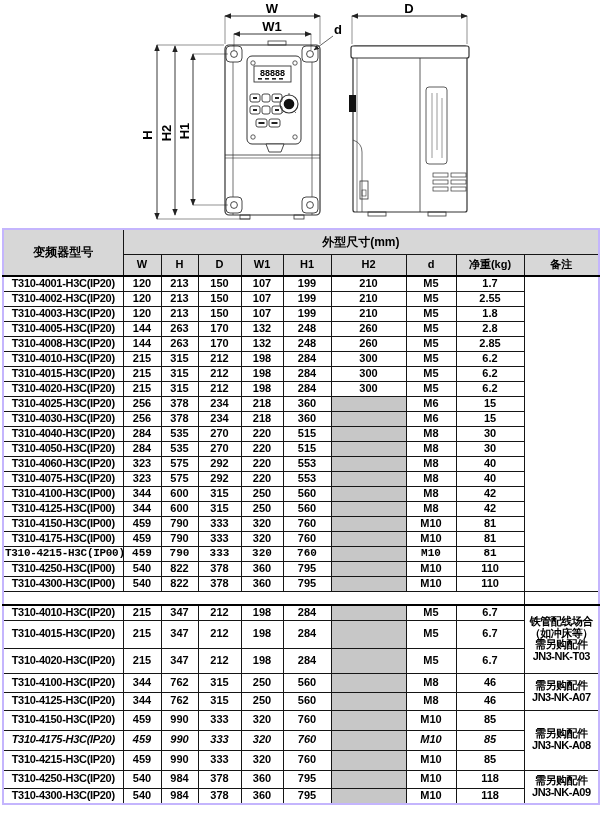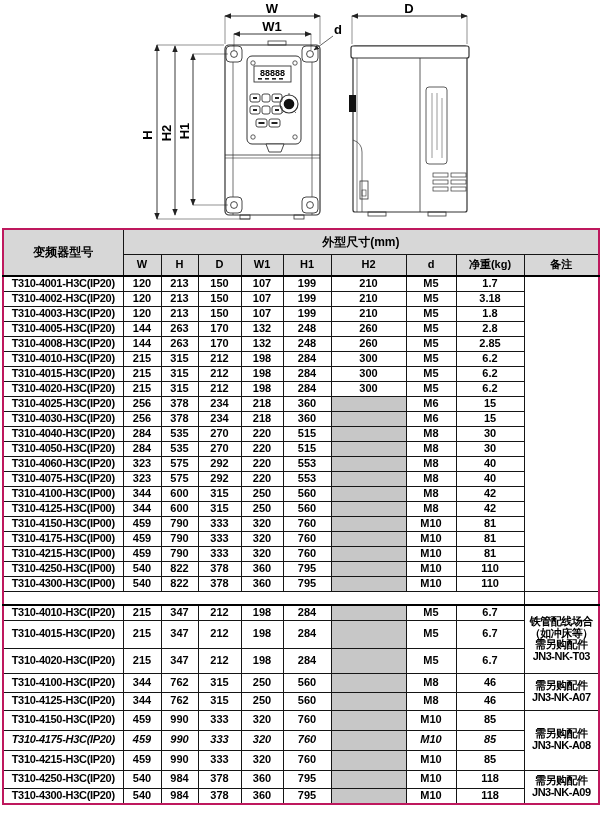--- a/index.html
+++ b/index.html
@@ -1,20 +1,20 @@
 <!DOCTYPE html>
 <html><head>
 <meta charset="utf-8">
 <style>
   html,body{margin:0;padding:0;background:#fff;}
   .page{position:relative;width:600px;height:840px;background:#fff;overflow:hidden;
         font-family:"Liberation Sans",sans-serif;color:#000;}
   .drawing{position:absolute;left:0;top:0;width:600px;height:228px;}
   .tblwrap{position:absolute;left:2px;top:228px;width:596px;}
-  table.tbl{border-collapse:collapse;table-layout:fixed;width:596px;border:2px solid #be185d;}
+  table.tbl{border-collapse:collapse;table-layout:fixed;width:596px;border:2px solid #c4b5fd;}
   table.tbl td,table.tbl th{border:1px solid #151515;padding:0 1px;text-align:center;
         vertical-align:middle;font-weight:bold;font-size:11px;line-height:1.05;
         overflow:hidden;white-space:nowrap;}
   thead th{background:#d7d7d7;}
   thead tr.h1 th{font-size:12px;height:24px;}
   thead tr.h2 th{font-size:11px;height:20px;}
   thead{border-bottom:2px solid #000;}
   th.modelhead{border-right:2px solid #000;}
   td.model{font-size:10.5px;letter-spacing:-0.3px;border-right:2px solid #000;}
   td.gray{background:#c7c7c7;}
@@ -208,21 +208,21 @@
           </tr>
           <tr style="height: 15px;">
             <td class="model">T310-4002-H3C(IP20)</td>
             <td>120</td>
             <td>213</td>
             <td>150</td>
             <td>107</td>
             <td>199</td>
             <td>210</td>
             <td>M5</td>
-            <td>3.18</td>
+            <td>2.55</td>
           </tr>
           <tr style="height: 15px;">
             <td class="model">T310-4003-H3C(IP20)</td>
             <td>120</td>
             <td>213</td>
             <td>150</td>
             <td>107</td>
             <td>199</td>
             <td>210</td>
             <td>M5</td>
@@ -386,21 +386,21 @@
             <td class="model">T310-4175-H3C(IP00)</td>
             <td>459</td>
             <td>790</td>
             <td>333</td>
             <td>320</td>
             <td>760</td>
             <td class="gray"></td>
             <td>M10</td>
             <td>81</td>
           </tr>
-          <tr style="height: 15px;">
+          <tr style="height: 15px; font-family: Liberation Mono, monospace;">
             <td class="model">T310-4215-H3C(IP00)</td>
             <td>459</td>
             <td>790</td>
             <td>333</td>
             <td>320</td>
             <td>760</td>
             <td class="gray"></td>
             <td>M10</td>
             <td>81</td>
           </tr>

